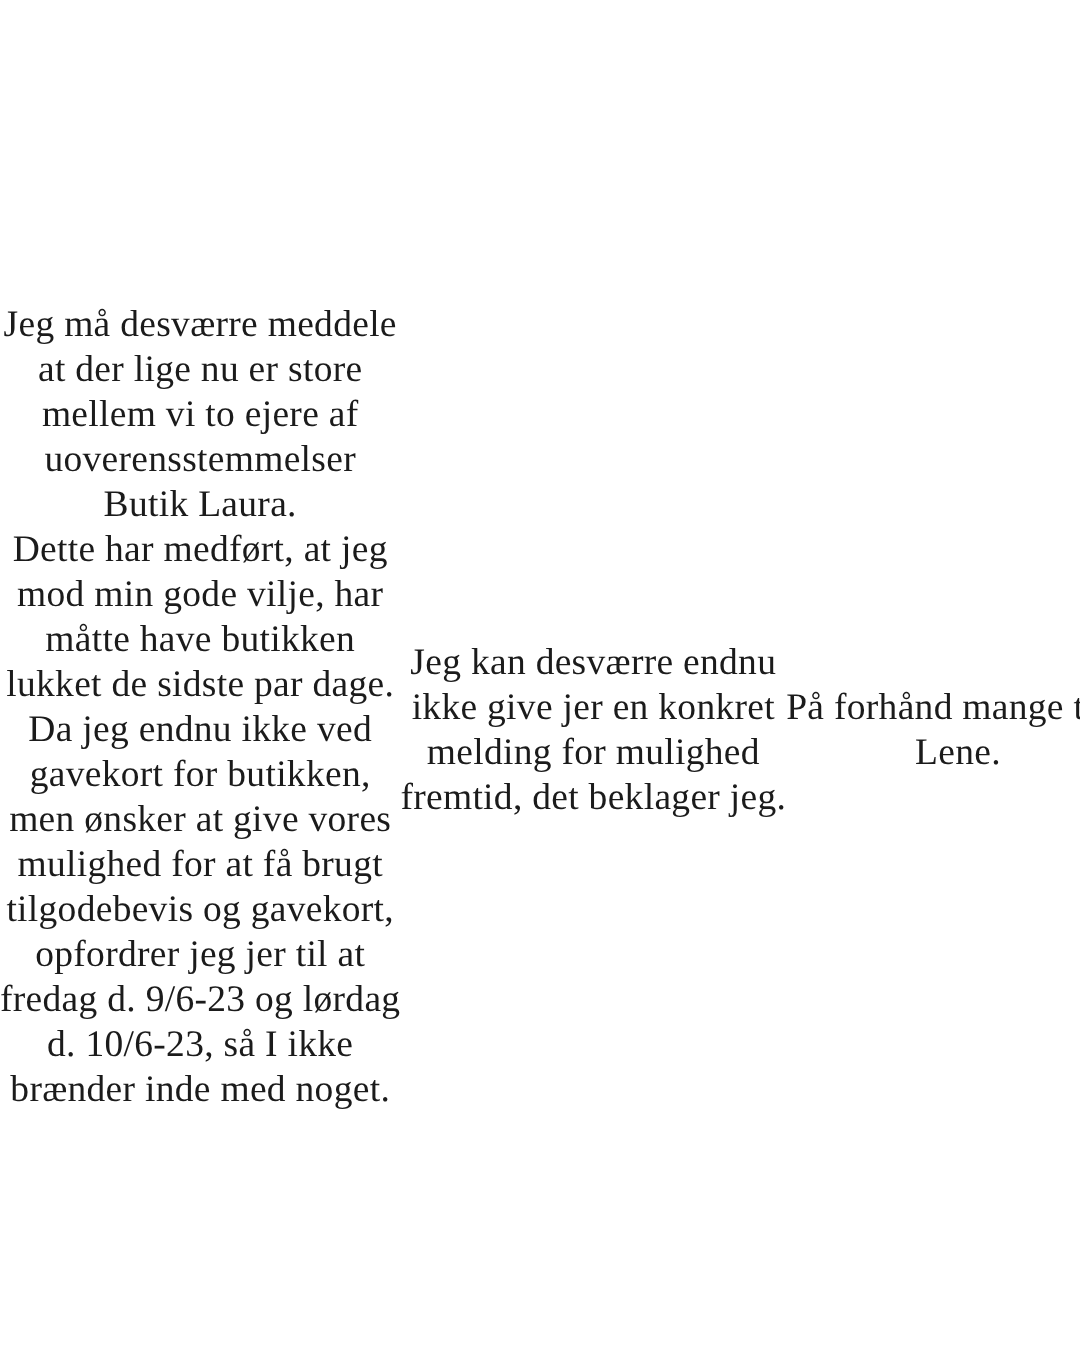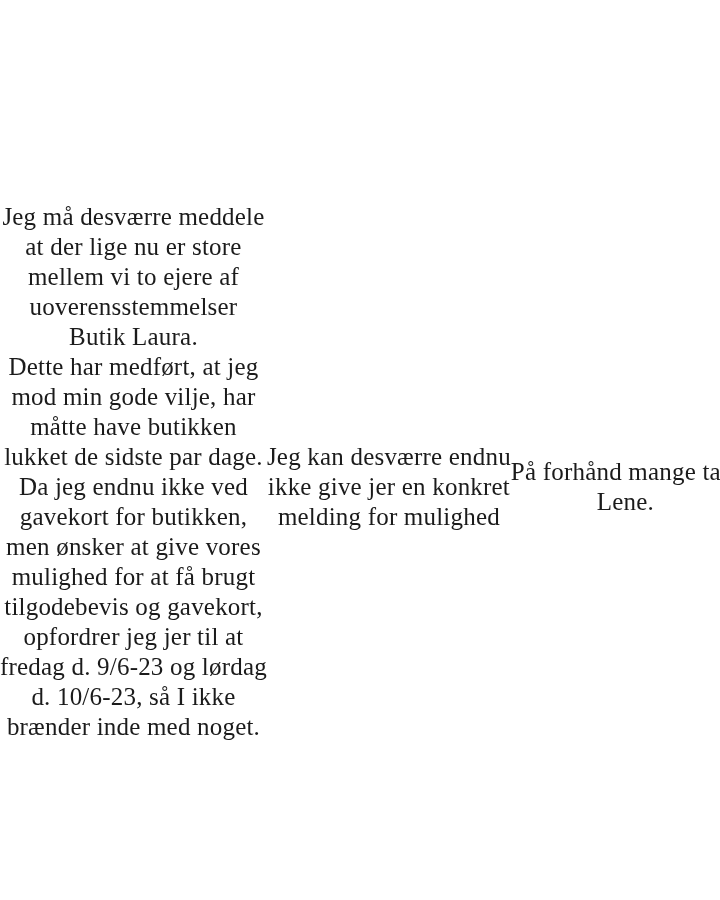--- a/index.html
+++ b/index.html
@@ -60,20 +60,21 @@
     <div class="line">opfordrer jeg jer til at</div>
     <div class="line">fredag d. 9/6-23 og lørdag</div>
     <div class="line">d. 10/6-23, så I ikke</div>
     <div class="line">brænder inde med noget.</div>
   </div>
 
   <div class="paragraph">
     <div class="line">Jeg kan desværre endnu</div>
     <div class="line">ikke give jer en konkret</div>
     <div class="line">melding for mulighed</div>
+    <div class="line">fremtid, det beklager jeg.</div>
   </div>
 
   <div class="paragraph">
     <div class="line">På forhånd mange tak.</div>
     <div class="line">Lene.</div>
   </div>
 
 </div>
 
 </body></html>

